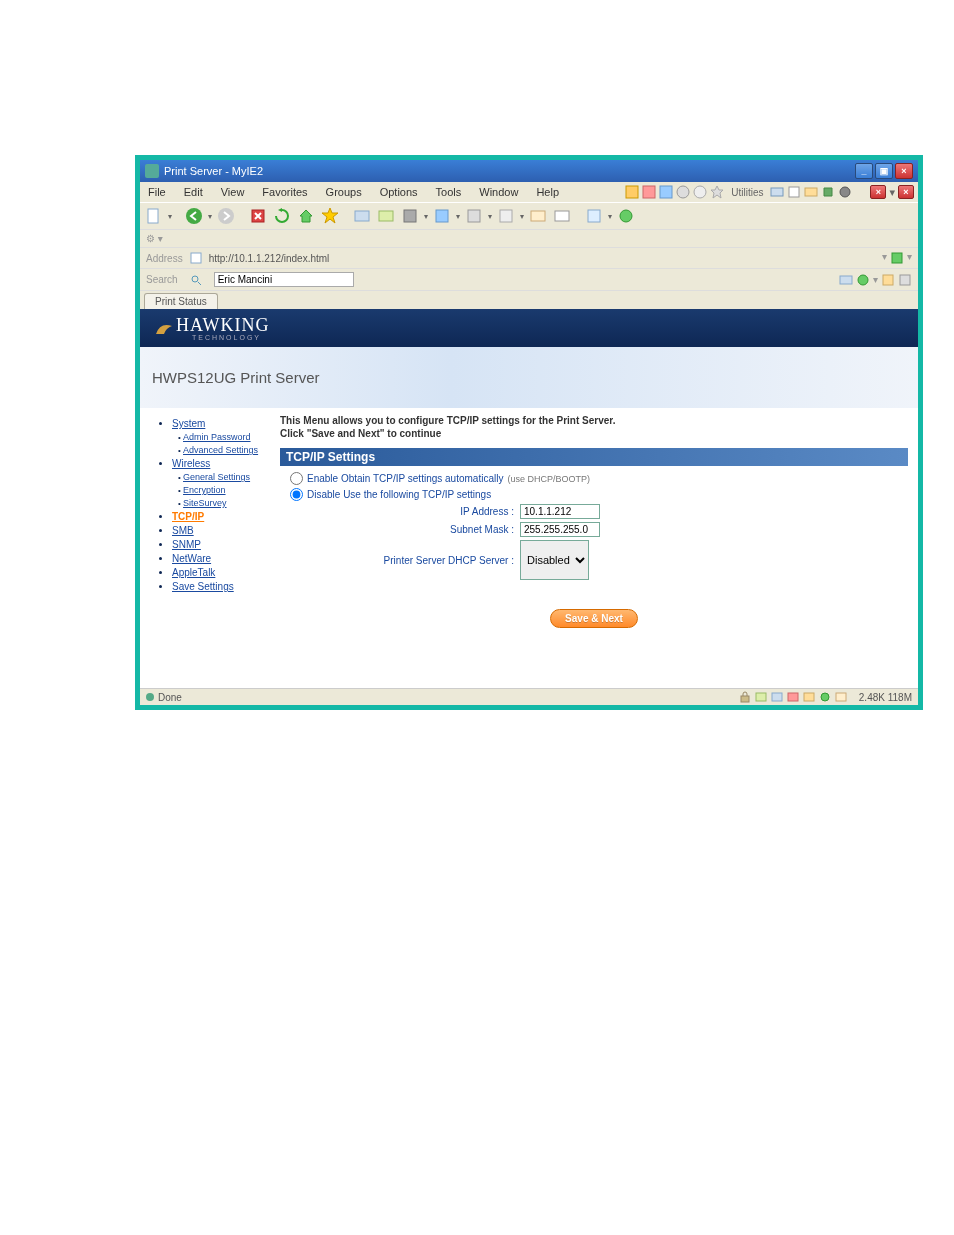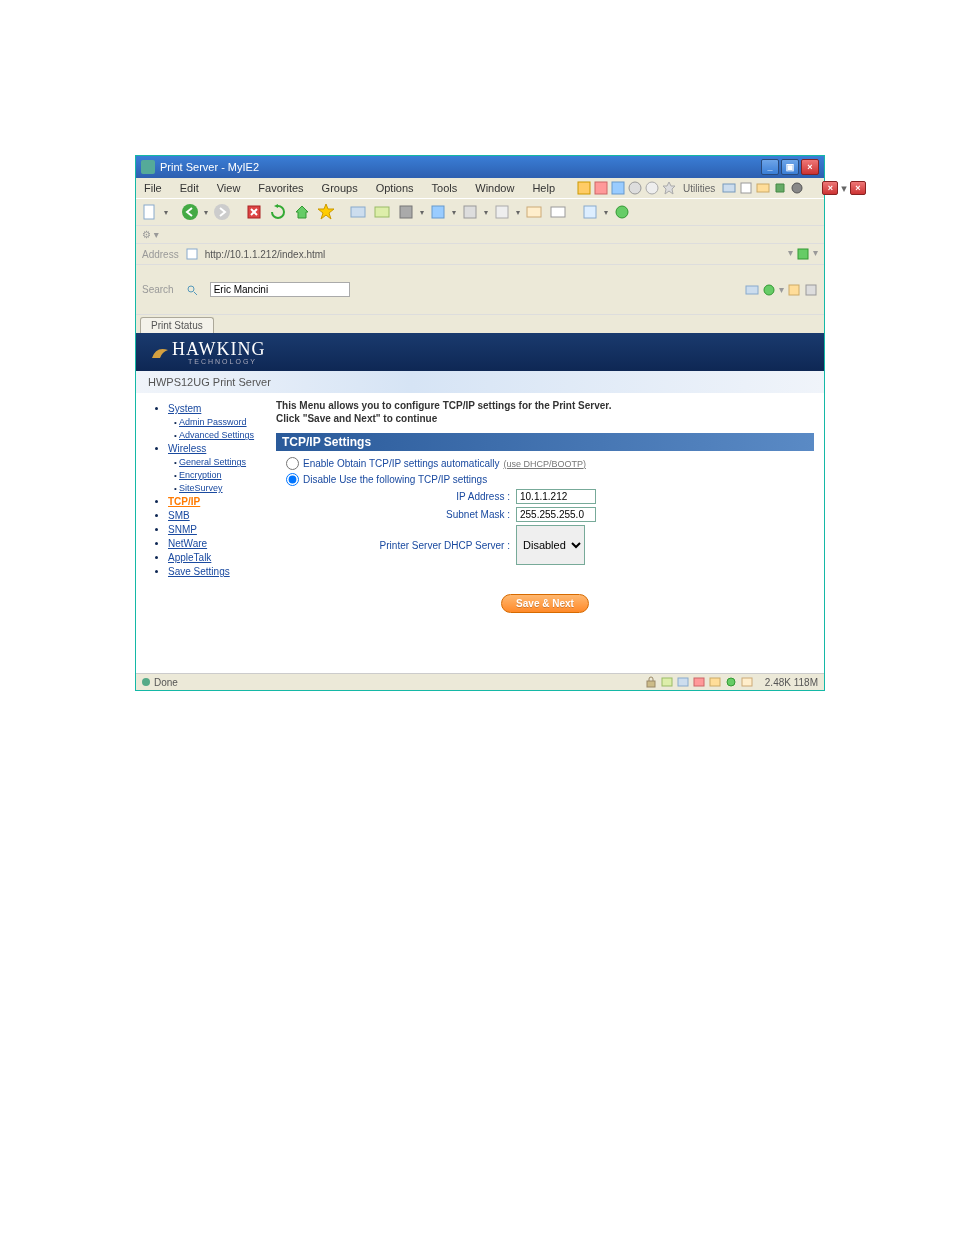--- a/index.html
+++ b/index.html
@@ -1,66 +1,66 @@
 <!DOCTYPE html>
 <html><head>
 <meta charset="utf-8">
 <style>
 * { margin: 0; padding: 0; box-sizing: border-box; }
 body { font-family: Tahoma, Arial, sans-serif; font-size: 11px; background: #fff; }
-.window { width: 690px; margin: 155px auto 0 135px; border: 1px solid #14b8a6; }
+.window { width: 788px; margin: 155px auto 0 135px; border: 5px solid #14b8a6; }
 .titlebar { background: linear-gradient(to bottom, #3a7ed6, #2d5fb0); color: #fff; padding: 3px 5px; display: flex; align-items: center; }
 .titlebar-icon { width: 14px; height: 14px; background: #5a9; margin-right: 5px; border-radius: 2px; }
 .titlebar-text { flex: 1; font-size: 11px; }
 .win-btns { display: flex; gap: 2px; }
 .win-btn { width: 18px; height: 16px; background: linear-gradient(#6ea5e8,#3a7ed6); border: 1px solid #2a4a7a; border-radius: 2px; display: flex; align-items: center; justify-content: center; color: #fff; font-size: 9px; font-weight: bold; }
 .win-btn.close { background: linear-gradient(#e77,#c33); border-color: #822; }
 .menubar { background: #ece9d8; padding: 2px 4px; display: flex; gap: 18px; font-size: 11px; color: #333; align-items: center; }
 .menu-left { display: flex; gap: 10px; }
 .menu-item { padding: 2px 4px; cursor: default; }
 .menu-right { margin-left: auto; display: flex; gap: 3px; align-items: center; }
 .mr-icon { width: 14px; height: 14px; display: inline-block; }
 .mr-text { font-size: 10px; color: #666; margin: 0 4px; }
 .toolbar { background: #ece9d8; padding: 3px 4px; display: flex; align-items: center; gap: 4px; border-top: 1px solid #fff; }
 .tb-btn { width: 20px; height: 20px; display: flex; align-items: center; justify-content: center; border-radius: 3px; }
 .tb-sep { width: 4px; }
 .sub-toolbar { background: #ece9d8; padding: 3px 6px; border-top: 1px solid #ddd; font-size: 10px; color: #999; }
 .addrbar { background: #ece9d8; padding: 3px 6px; display: flex; align-items: center; gap: 6px; border-top: 1px solid #ddd; font-size: 10px; }
 .addr-label { color: #999; }
 .addr-value { color: #555; flex: 1; }
 .addr-right { display: flex; gap: 3px; }
-.searchbar { background: #ece9d8; padding: 17px 6px; display: flex; align-items: center; gap: 12px; border-top: 1px solid #ddd; font-size: 10px; }
+.searchbar { background: #ece9d8; padding: 3px 6px; display: flex; align-items: center; gap: 12px; border-top: 1px solid #ddd; font-size: 10px; }
 .search-input { border: 1px solid #aaa; padding: 1px 3px; width: 140px; font-size: 10px; }
 .tab-row { background: #ece9d8; padding: 2px 4px 0; border-top: 1px solid #ddd; }
 .page-tab { display: inline-block; background: #f4f2ea; border: 1px solid #aca899; border-bottom: none; padding: 2px 10px; font-size: 10px; color: #555; border-radius: 3px 3px 0 0; }
 .content { background: #fff; }
 .logo-bar { background: linear-gradient(to bottom, #1a3a6e, #0e2754); padding: 6px 12px; color: #fff; display: flex; align-items: center; }
 .logo-text { font-family: serif; font-size: 18px; letter-spacing: 1px; }
 .logo-sub { font-size: 7px; letter-spacing: 2px; margin-left: 16px; margin-top: -2px; color: #aab; }
 .nav-bar { background: #1a3a6e; padding: 3px 10px; font-size: 10px; color: #fff; }
 .nav-link { color: #fff; text-decoration: underline; }
 .nav-link.active { color: #ff9a3c; }
 .nav-sep { color: #8aa; margin: 0 3px; }
-.model-bar { background: linear-gradient(to right, #f0f4fa 0%, #d6e4f5 40%, #f0f4fa 100%); padding: 5px 12px; font-size: 11px; color: #555; }
+.model-bar { background: linear-gradient(to right, #f0f4fa 0%, #d6e4f5 40%, #f0f4fa 100%); padding: 22px 12px; font-size: 15px; color: #555; }
 .main-area { display: flex; min-height: 280px; }
 .sidebar { width: 130px; padding: 10px 8px; font-size: 10px; }
 .sb-bullet { list-style: disc; margin-left: 24px; color: #0e2754; }
 .sb-bullet > li { margin-bottom: 3px; }
 .sb-link { color: #1a4aa0; text-decoration: underline; }
 .sb-link.active { color: #ff7a00; font-weight: bold; }
 .sb-sub { list-style: none; margin-left: 6px; margin-top: 2px; }
 .sb-sub li::before { content: "• "; color: #0e2754; font-size: 8px; }
 .sb-sub li { margin-bottom: 2px; }
 .sb-sub .sb-link { font-size: 9px; }
 .panel { flex: 1; padding: 6px 10px; }
 .intro { font-size: 10px; color: #333; margin-bottom: 8px; line-height: 1.3; }
 .settings-hdr { background: linear-gradient(to right, #2a5a9a, #5a8ac5); color: #fff; font-weight: bold; font-size: 12px; padding: 2px 6px; }
 .settings-body { padding: 6px 10px; font-size: 10px; color: #1a4aa0; }
 .radio-row { display: flex; align-items: center; gap: 4px; margin-bottom: 3px; }
-.radio-row .hint { color: #777; font-size: 9px; text-decoration: underline; }
+.radio-row .hint { color: #777; font-size: 9px; }
 .form-row { display: flex; align-items: center; margin-bottom: 3px; }
 .form-label { width: 230px; text-align: right; padding-right: 6px; color: #1a4aa0; }
 .form-input { border: 1px solid #7a9; padding: 1px 3px; width: 80px; font-size: 10px; }
 .form-select { border: 1px solid #7a9; font-size: 11px; padding: 12px 2px; }
 .btn-row { text-align: center; margin-top: 20px; }
 .save-btn { display: inline-block; background: linear-gradient(to bottom, #ffb870, #ff8a2a); border: 1px solid #d66a00; border-radius: 10px; color: #fff; font-size: 10px; font-weight: bold; padding: 3px 14px; text-shadow: 0 1px 0 rgba(0,0,0,.2); }
 .statusbar { background: #ece9d8; border-top: 1px solid #ccc; padding: 2px 6px; display: flex; align-items: center; font-size: 10px; color: #555; }
 .status-left { display: flex; align-items: center; gap: 4px; }
 .status-dot { width: 8px; height: 8px; border-radius: 50%; background: #5a8; }
 .status-right { margin-left: auto; display: flex; align-items: center; gap: 4px; }

